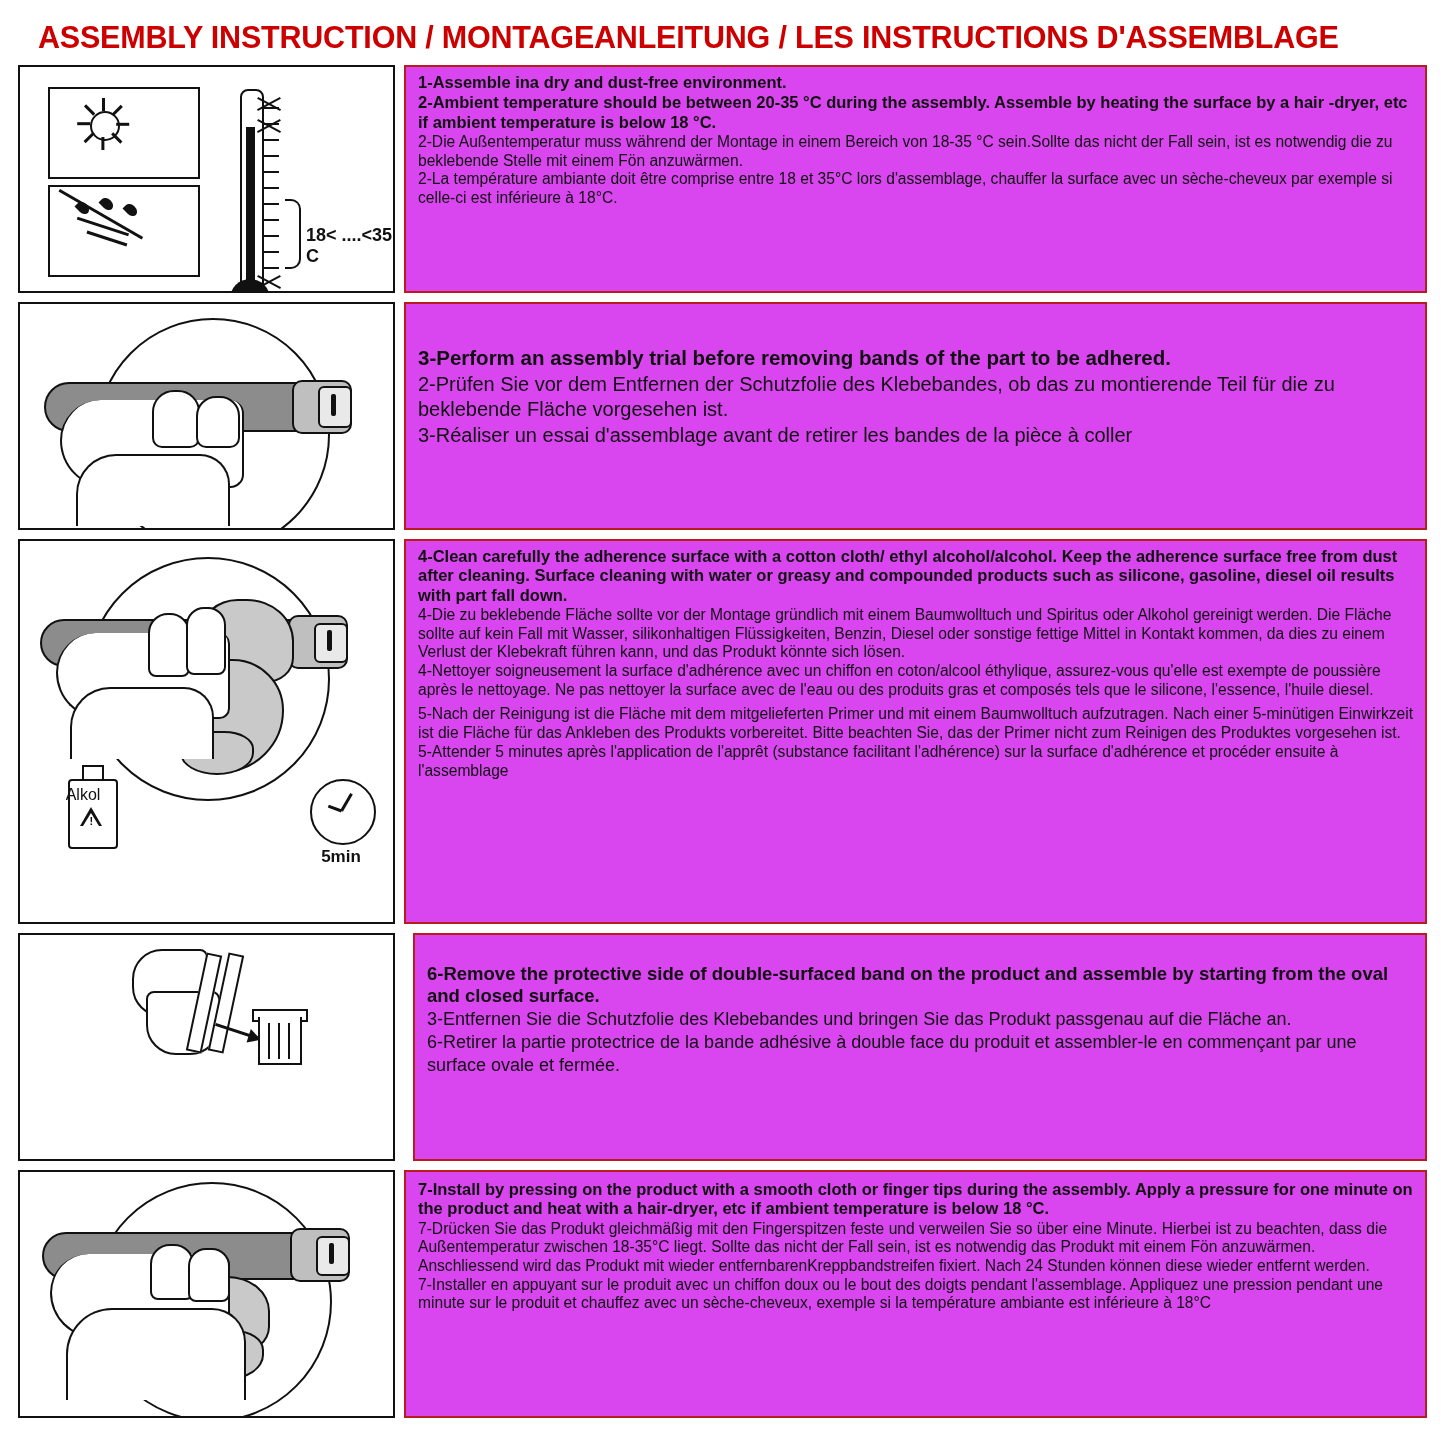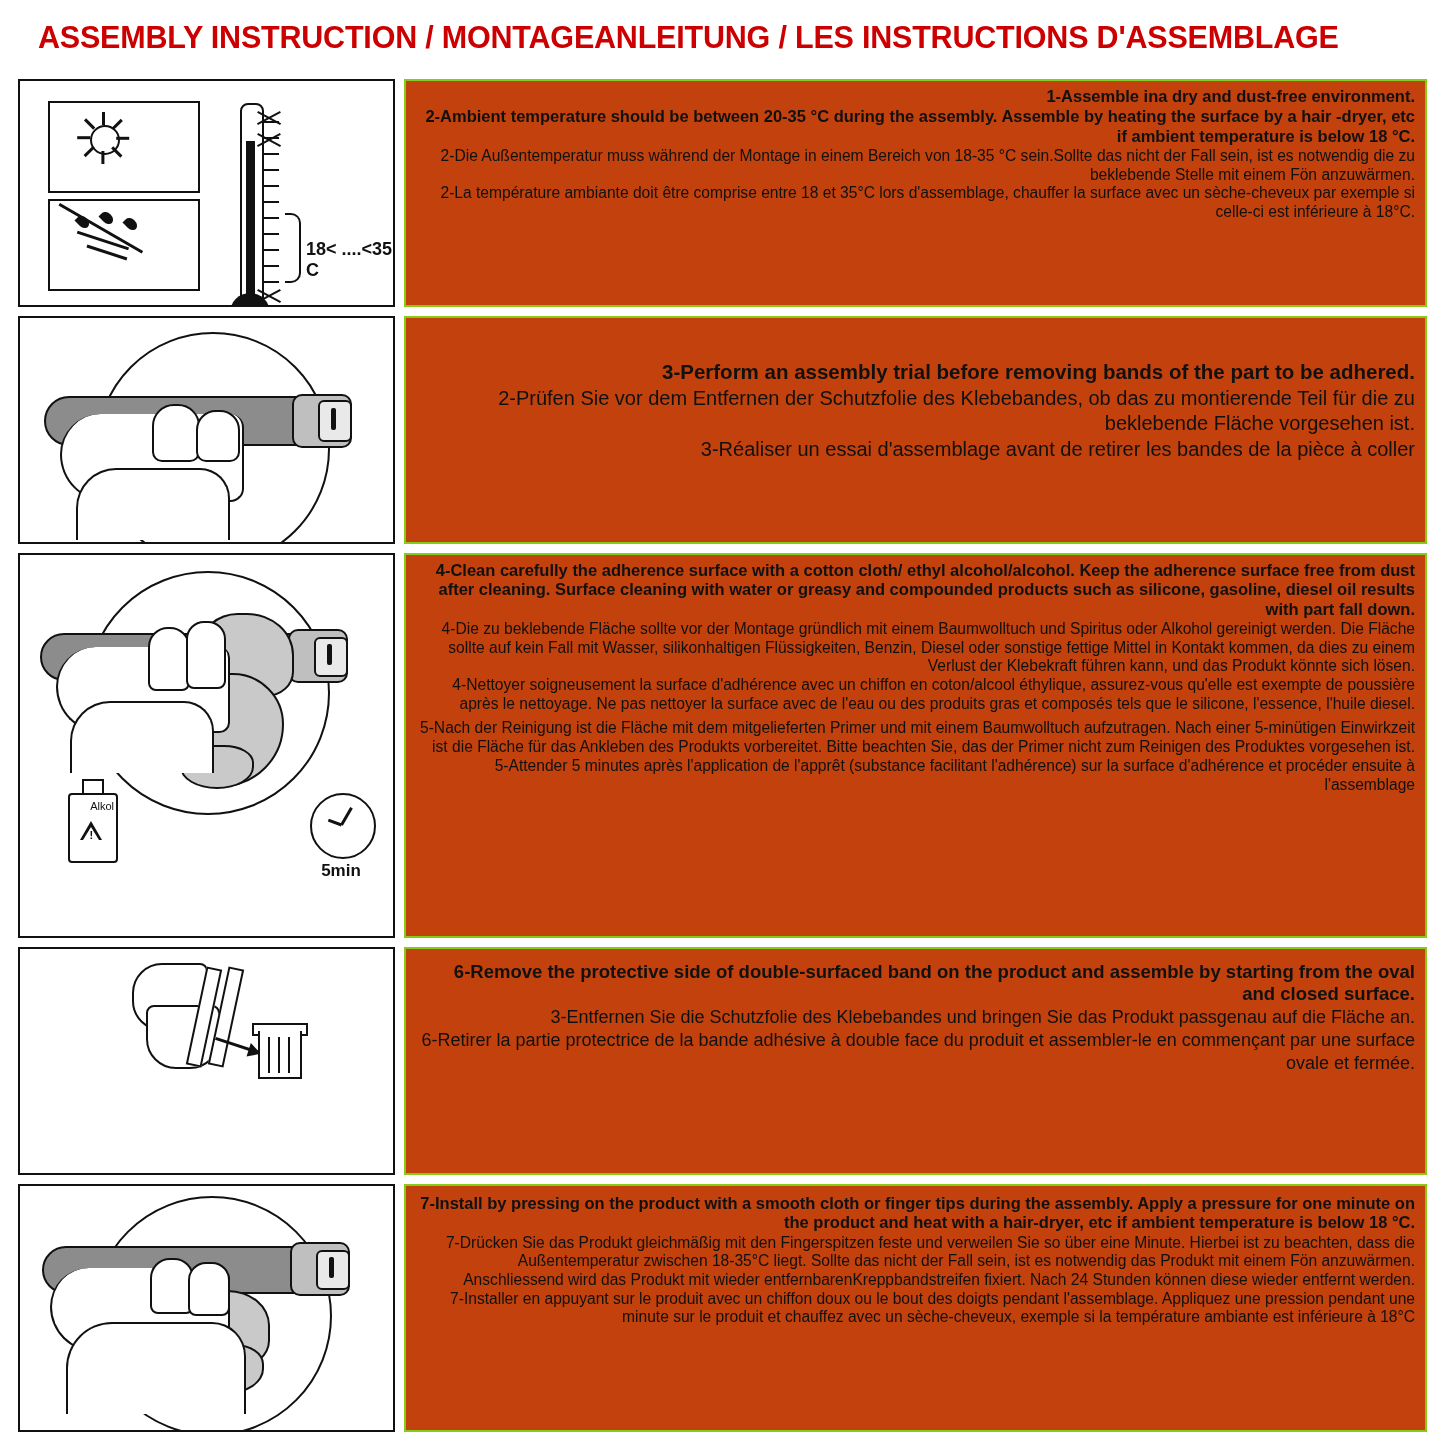--- a/index.html
+++ b/index.html
@@ -20,21 +20,21 @@
     height: 1445px;
     box-sizing: border-box;
     padding: 14px 18px 0 18px;
   }
   .title {
     color: #cc0000;
     font-size: 30.5px;
     font-weight: bold;
     letter-spacing: -0.2px;
     white-space: nowrap;
-    margin: 6px 0 24px 20px;
+    margin: 6px 0 10px 20px;
   }
   .rows {
     display: flex;
     flex-direction: column;
     gap: 9px;
   }
   .row {
     display: flex;
     gap: 9px;
     align-items: stretch;
@@ -42,26 +42,25 @@
   .fig {
     width: 373px;
     flex: 0 0 373px;
     border: 2px solid #111;
     background: #fff;
     position: relative;
     overflow: hidden;
   }
   .txt {
     flex: 1 1 auto;
-    border: 2px solid #84cc16;
-    background: #c2410c;
+    border: 2px solid #b91c1c;
+    background: #d946ef;
     padding: 6px 10px 6px 12px;
     box-sizing: border-box;
     overflow: hidden;
-    text-align: right;
   }
   .hd {
     font-weight: bold;
     font-size: 16.5px;
     line-height: 1.17;
     margin: 0 0 1px 0;
   }
   .bd {
     font-size: 15.6px;
     line-height: 1.2;
@@ -171,22 +170,22 @@
   
   .bottle {
     position: absolute; left: 48px; top: 238px; width: 46px; height: 66px;
     border: 2.5px solid #111; border-radius: 4px; background: #fff;
   }
   .bottle-neck {
     position: absolute; left: 62px; top: 224px; width: 18px; height: 16px;
     border: 2.5px solid #111; border-bottom: none; background: #fff;
   }
   .bottle-lbl {
-    position: absolute; left: 48px; top: 245px; width: 46px;
-    text-align: right; font-size: 11px;
+    position: absolute; left: 40px; top: 245px; width: 46px;
+    text-align: center; font-size: 16px;
   }
   .warn-tri {
     position: absolute; left: 60px; top: 266px; width: 0; height: 0;
     border-left: 11px solid transparent; border-right: 11px solid transparent;
     border-bottom: 19px solid #111;
   }
   .warn-tri-in {
     position: absolute; left: 63px; top: 272px; width: 0; height: 0;
     border-left: 8px solid transparent; border-right: 8px solid transparent;
     border-bottom: 13px solid #fff;
@@ -373,21 +372,21 @@
         <div class="strip" style="left:176px; top:18px; width:12px; height:96px; transform:rotate(12deg);"></div>
         <div class="strip" style="left:198px; top:18px; width:12px; height:96px; transform:rotate(12deg);"></div>
         <div class="arrow"></div>
         <div class="bin-lid"></div>
         <div class="bin"></div>
         <div class="bin-stripe" style="left:248px;"></div>
         <div class="bin-stripe" style="left:258px;"></div>
         <div class="bin-stripe" style="left:268px;"></div>
       </div>
 
-      <div class="txt mid" style="padding-top:12px;">
+      <div class="txt mid" style="padding-top:28px;margin-left:9px;">
         <div class="hd">6-Remove the protective side of double-surfaced band on the product and assemble by starting from the oval and closed surface.</div>
         <div class="bd" style="white-space:pre-line;">3-Entfernen Sie die Schutzfolie des Klebebandes und bringen Sie das Produkt passgenau auf die Fläche an.
 6-Retirer la partie protectrice de la bande adhésive à double face du produit et assembler-le en commençant par une surface ovale et fermée.</div>
       </div>
     </div>
 
     <div class="row" style="height:248px;">
       <div class="fig">
         <div class="door-arc" style="left:72px; top:10px; width:236px; height:236px;"></div>
         <div class="handle-body" style="left:22px; top:60px; width:300px; height:44px;"></div>

